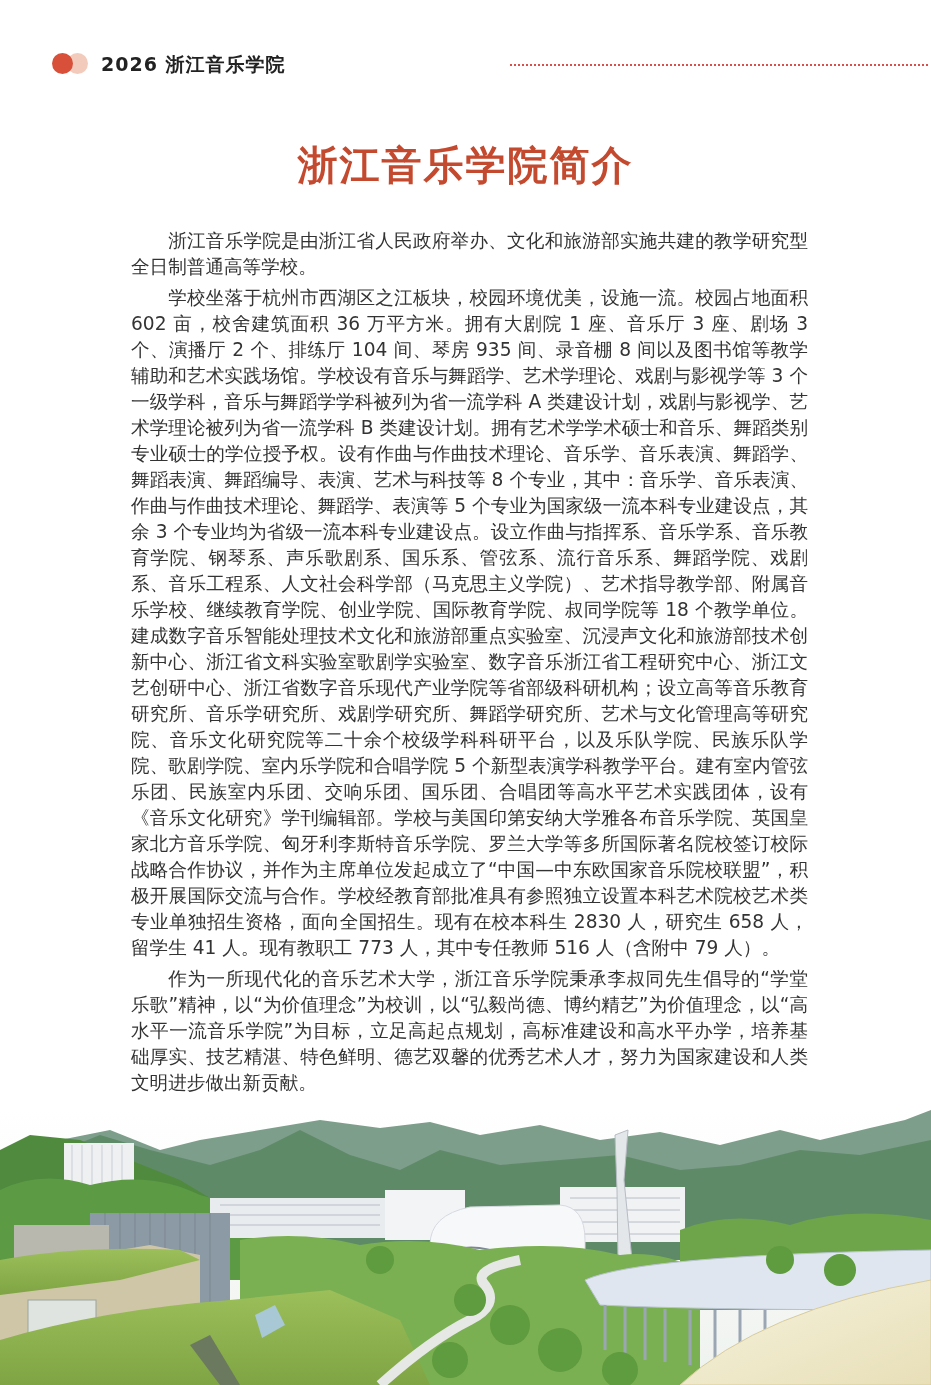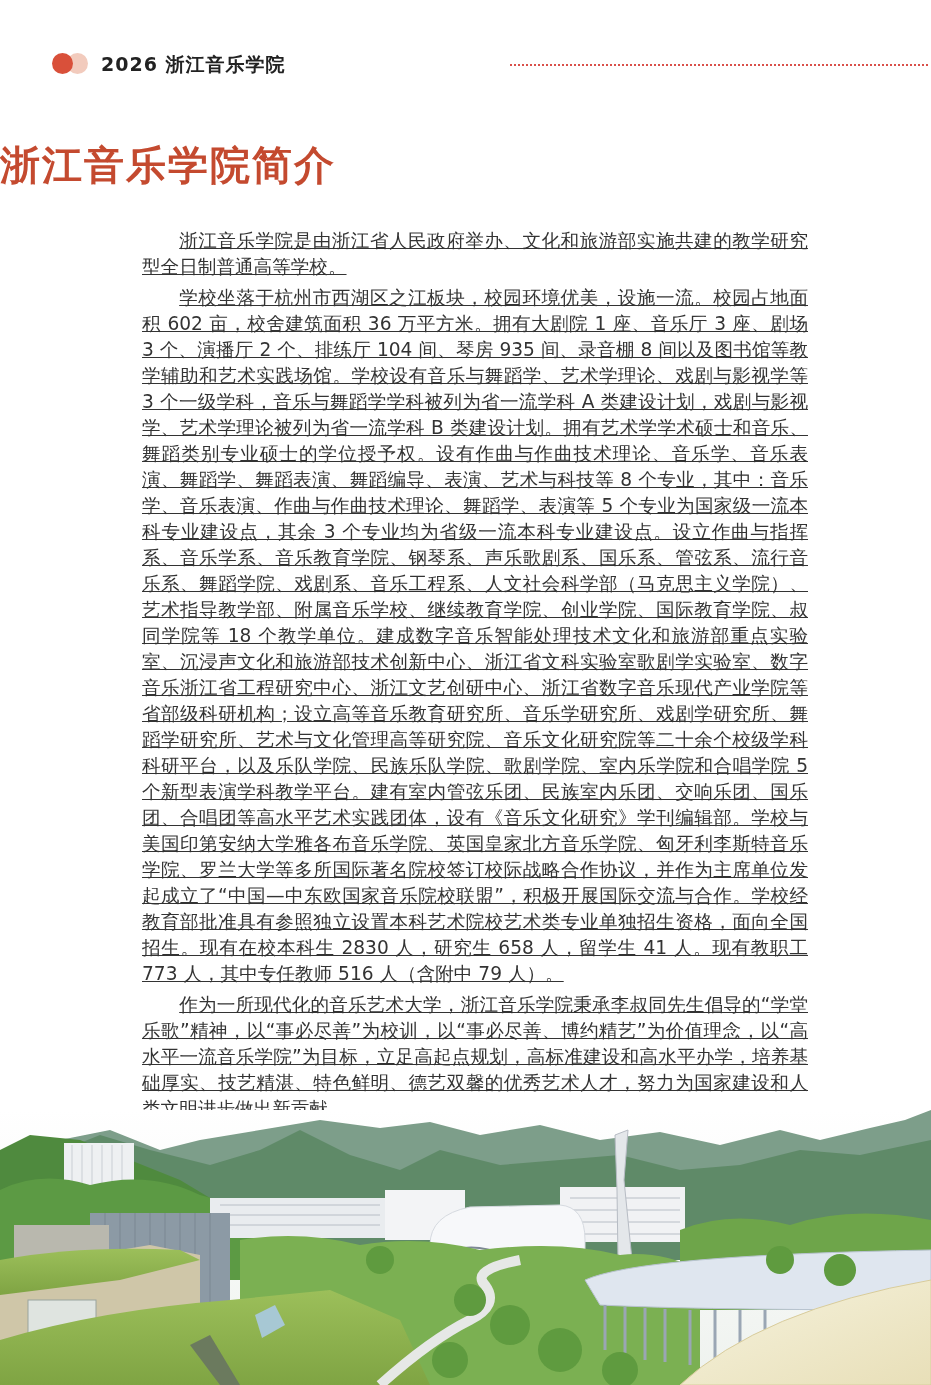--- a/index.html
+++ b/index.html
@@ -28,31 +28,31 @@
   }
   .header-sub {
     position: absolute; left: 296px; top: 2px;
     font-size: 19px; color: #c8352d; letter-spacing: 3.2px; white-space: nowrap;
   }
   .header-rule {
     position: absolute; left: 510px; top: 14px; width: 418px; height: 0;
     border-top: 2px dotted #d9504a;
   }
   .page-title {
-    position: absolute; left: 0; top: 138px; width: 931px; text-align: left;
+    position: absolute; left: 0; top: 138px; width: 931px; text-align: center;
     font-family: "DejaVu Serif", "Liberation Serif", serif;
     font-weight: bold; font-size: 40px; color: #c44a2f; letter-spacing: 2px;
   }
   .body-text {
     position: absolute; left: 126px; top: 228px; width: 682px;
     font-size: 18.6px; line-height: 26px; color: #333;
     text-align: justify;
   }
   .body-text p {
-    margin: 0 0 5px 16px; text-indent: 2em; text-decoration: underline;
+    margin: 0 0 5px 5px; text-indent: 2em;
   }
   .photo {
     position: absolute; left: 0; top: 1110px; width: 931px; height: 275px;
   }
   .photo svg { display: block; }
 </style>
 </head>
 <body>
 
 <div class="header">
@@ -60,21 +60,21 @@
   <span class="dot1"></span>
   <span class="header-title">2026 浙江音乐学院</span>
   <span class="header-rule"></span>
 </div>
 
 <h1 class="page-title" style="margin:0;">浙江音乐学院简介</h1>
 
 <div class="body-text">
   <p>浙江音乐学院是由浙江省人民政府举办、文化和旅游部实施共建的教学研究型全日制普通高等学校。</p>
   <p>学校坐落于杭州市西湖区之江板块，校园环境优美，设施一流。校园占地面积 602 亩，校舍建筑面积 36 万平方米。拥有大剧院 1 座、音乐厅 3 座、剧场 3 个、演播厅 2 个、排练厅 104 间、琴房 935 间、录音棚 8 间以及图书馆等教学辅助和艺术实践场馆。学校设有音乐与舞蹈学、艺术学理论、戏剧与影视学等 3 个一级学科，音乐与舞蹈学学科被列为省一流学科 A 类建设计划，戏剧与影视学、艺术学理论被列为省一流学科 B 类建设计划。拥有艺术学学术硕士和音乐、舞蹈类别专业硕士的学位授予权。设有作曲与作曲技术理论、音乐学、音乐表演、舞蹈学、舞蹈表演、舞蹈编导、表演、艺术与科技等 8 个专业，其中：音乐学、音乐表演、作曲与作曲技术理论、舞蹈学、表演等 5 个专业为国家级一流本科专业建设点，其余 3 个专业均为省级一流本科专业建设点。设立作曲与指挥系、音乐学系、音乐教育学院、钢琴系、声乐歌剧系、国乐系、管弦系、流行音乐系、舞蹈学院、戏剧系、音乐工程系、人文社会科学部（马克思主义学院）、艺术指导教学部、附属音乐学校、继续教育学院、创业学院、国际教育学院、叔同学院等 18 个教学单位。建成数字音乐智能处理技术文化和旅游部重点实验室、沉浸声文化和旅游部技术创新中心、浙江省文科实验室歌剧学实验室、数字音乐浙江省工程研究中心、浙江文艺创研中心、浙江省数字音乐现代产业学院等省部级科研机构；设立高等音乐教育研究所、音乐学研究所、戏剧学研究所、舞蹈学研究所、艺术与文化管理高等研究院、音乐文化研究院等二十余个校级学科科研平台，以及乐队学院、民族乐队学院、歌剧学院、室内乐学院和合唱学院 5 个新型表演学科教学平台。建有室内管弦乐团、民族室内乐团、交响乐团、国乐团、合唱团等高水平艺术实践团体，设有《音乐文化研究》学刊编辑部。学校与美国印第安纳大学雅各布音乐学院、英国皇家北方音乐学院、匈牙利李斯特音乐学院、罗兰大学等多所国际著名院校签订校际战略合作协议，并作为主席单位发起成立了“中国—中东欧国家音乐院校联盟”，积极开展国际交流与合作。学校经教育部批准具有参照独立设置本科艺术院校艺术类专业单独招生资格，面向全国招生。现有在校本科生 2830 人，研究生 658 人，留学生 41 人。现有教职工 773 人，其中专任教师 516 人（含附中 79 人）。</p>
-  <p>作为一所现代化的音乐艺术大学，浙江音乐学院秉承李叔同先生倡导的“学堂乐歌”精神，以“事必尽善”为校训，以“事必尽善、博约精艺”为价值理念，以“高水平一流音乐学院”为目标，立足高起点规划，高标准建设和高水平办学，培养基础厚实、技艺精湛、特色鲜明、德艺双馨的优秀艺术人才，努力为国家建设和人类文明进步做出新贡献。</p>
+  <p>作为一所现代化的音乐艺术大学，浙江音乐学院秉承李叔同先生倡导的“学堂乐歌”精神，以“为价值理念”为校训，以“弘毅尚德、博约精艺”为价值理念，以“高水平一流音乐学院”为目标，立足高起点规划，高标准建设和高水平办学，培养基础厚实、技艺精湛、特色鲜明、德艺双馨的优秀艺术人才，努力为国家建设和人类文明进步做出新贡献。</p>
 </div>
 
 <div class="photo">
   <svg width="931" height="275" viewBox="0 0 931 275">
     <defs>
       <linearGradient id="sky" x1="0" y1="0" x2="0" y2="1">
         <stop offset="0" stop-color="#ffffff"></stop>
         <stop offset="1" stop-color="#eef2ee"></stop>
       </linearGradient>
       <linearGradient id="grass" x1="0" y1="0" x2="0" y2="1">

